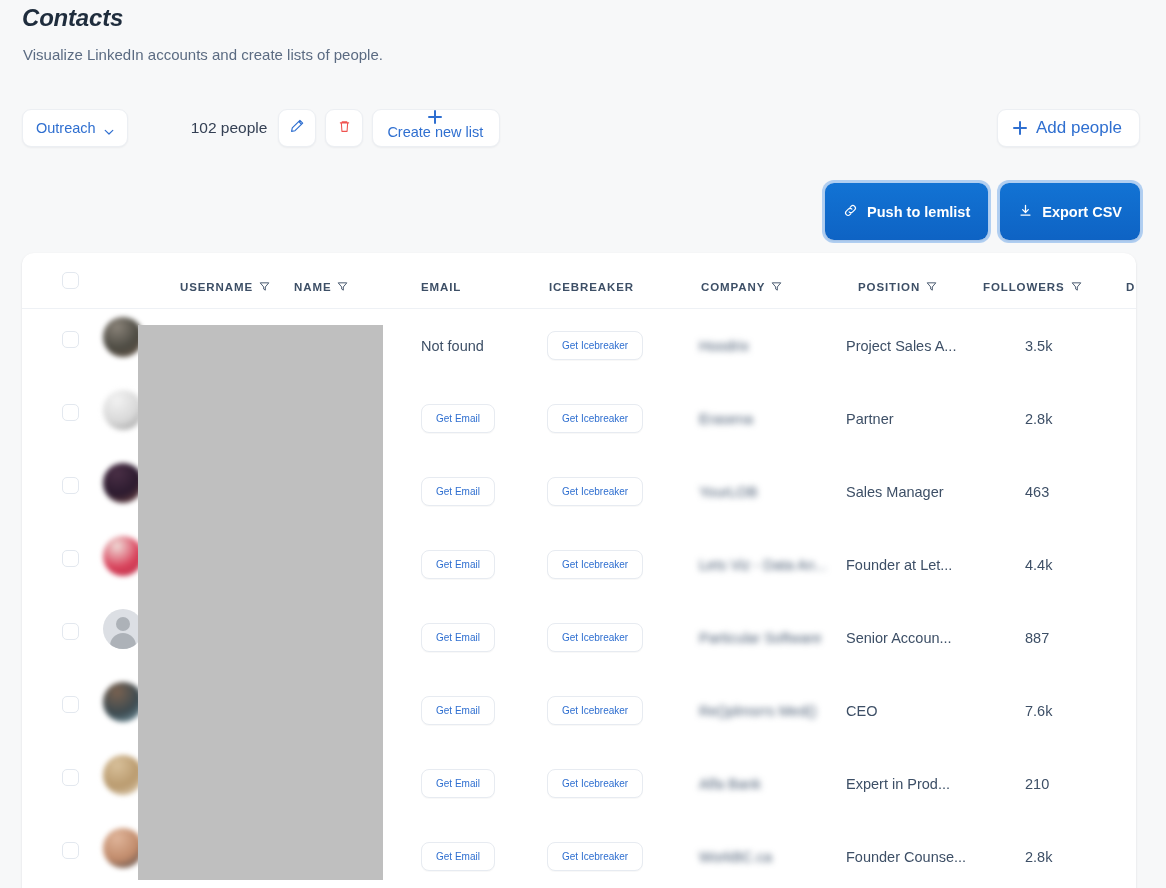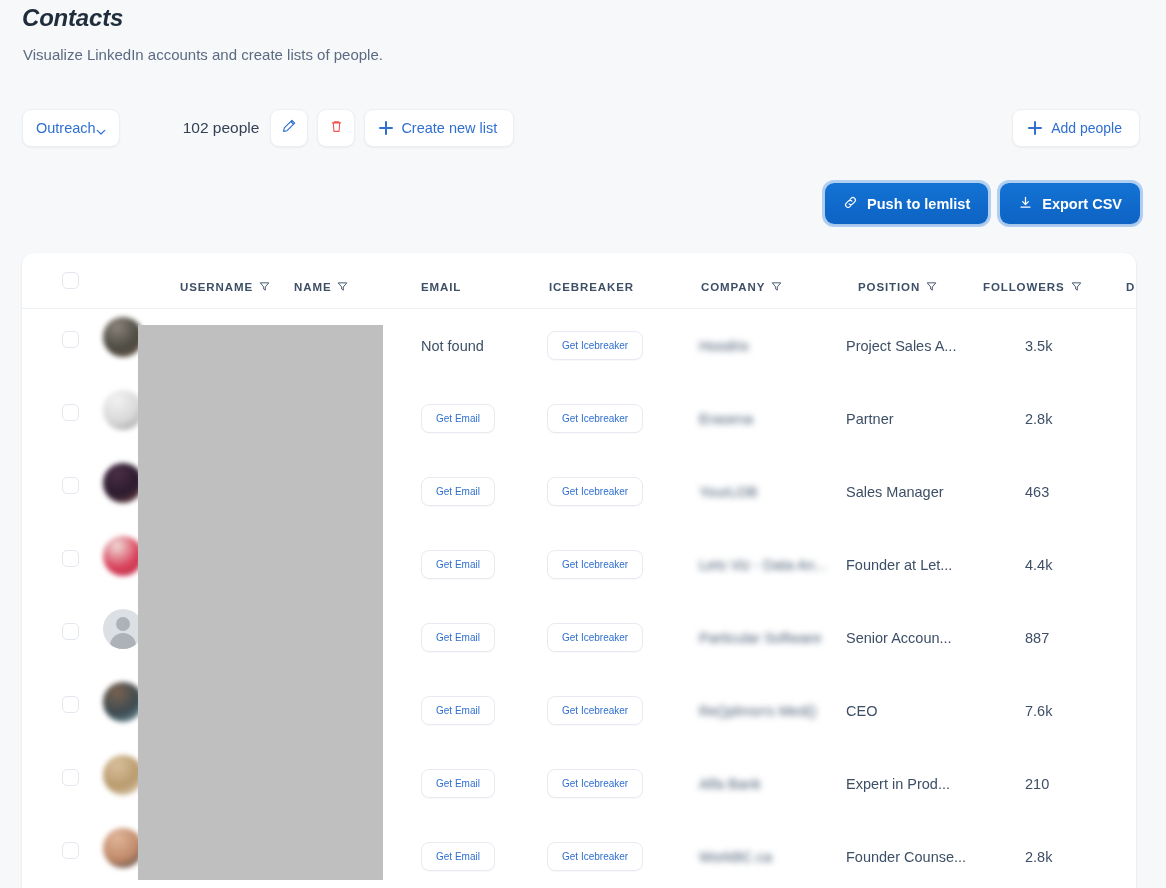--- a/index.html
+++ b/index.html
@@ -32,49 +32,49 @@
     display: flex; align-items: center; gap: 9px;
   }
   .pill {
     background: #ffffff;
     border: 1px solid #eceff3;
     border-radius: 9px;
     height: 38px;
     display: flex; align-items: center;
     box-shadow: 0 1px 2px rgba(16,24,40,0.05);
   }
-  .select-pill { padding: 0 13px; gap: 0; cursor: pointer; }
+  .select-pill { padding: 0 13px; gap: 8px; cursor: pointer; }
   .select-pill .sel-label { font-size: 14.5px; color: #2f6fd0; font-weight: 400; }
   .chev { width: 10px; height: 10px; display:block; }
   .count-text {
     font-size: 15.5px; color: #344054; padding: 0 2px 0 6px; white-space: nowrap; margin-left: 48px;
   }
   .icon-pill { width: 38px; justify-content: center; cursor: pointer; }
-  .create-pill { padding: 0 16px 0 14px; gap: 8px; cursor: pointer; }
+  .create-pill { padding: 0 16px 0 14px; cursor: pointer; flex-direction: column; }
   .create-pill .lbl { font-size: 14.5px; color: #2f6fd0; font-weight: 500; }
   .plus {
     position: relative; width: 14px; height: 14px; display:block;
   }
   .plus::before, .plus::after {
     content:""; position:absolute; background:#2f6fd0; border-radius:1px;
   }
   .plus::before { left: 0; top: 6px; width: 14px; height: 2px; }
   .plus::after  { top: 0; left: 6px; height: 14px; width: 2px; }
 
   .addpeople-wrap { position: absolute; right: 26px; top: 109px; }
   .addpeople { padding: 0 17px 0 15px; gap: 9px; cursor: pointer; }
-  .addpeople .lbl { font-size: 14px; color: #2f6fd0; font-weight: 500; }
+  .addpeople .lbl { font-size: 17px; color: #2f6fd0; font-weight: 500; }
 
   
   .actions {
     position: absolute; right: 26px; top: 183px;
     display: flex; align-items: center; gap: 12px;
   }
   .btn-primary {
-    height: 41px; border-radius: 9px;
+    height: 57px; border-radius: 9px;
     background: linear-gradient(180deg, #1273d4 0%, #0e63c4 100%);
     color: #fff; font-size: 14.5px; font-weight: bold;
     display: flex; align-items: center; gap: 9px;
     padding: 0 18px; cursor: pointer;
     border: none;
     box-shadow: 0 0 0 3px rgba(62,140,228,0.38), 0 1px 2px rgba(16,24,40,0.1);
     font-family: "Liberation Sans", sans-serif;
     white-space: nowrap;
   }
 

